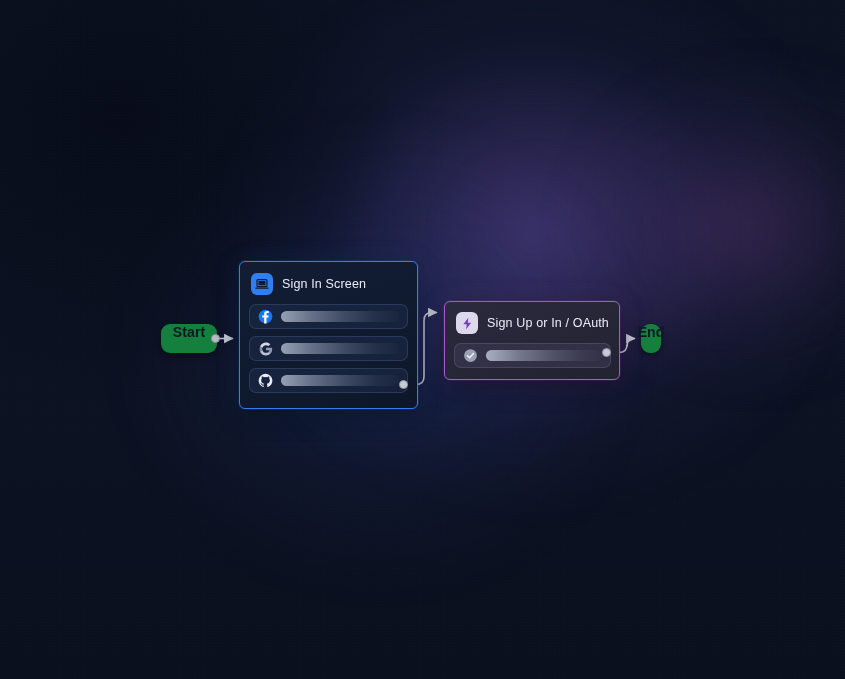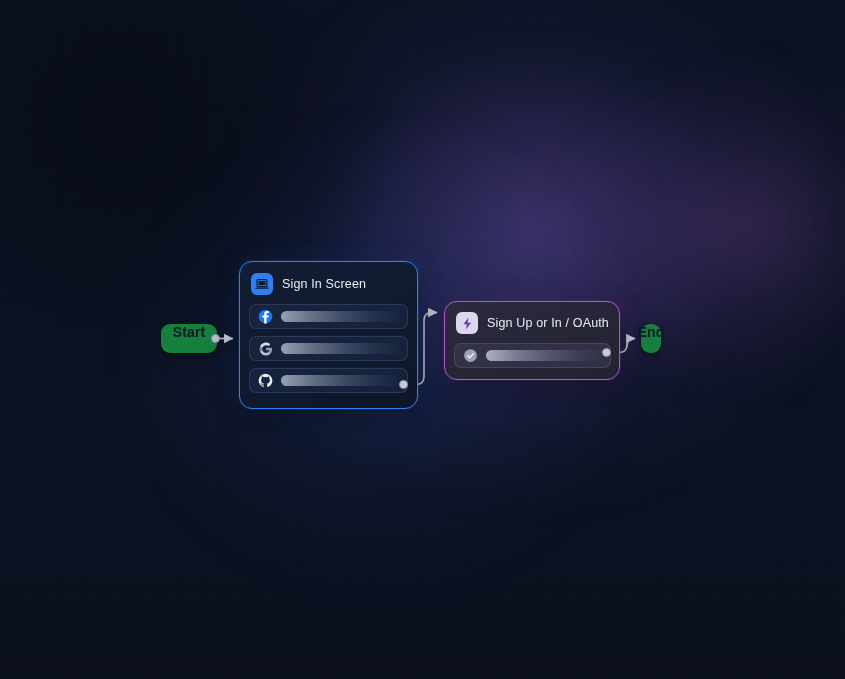--- a/index.html
+++ b/index.html
@@ -115,21 +115,21 @@
     font-size: 14px;
     font-weight: bold;
     letter-spacing: 0.1px;
   }
   #node-start { left: 161px; top: 324px; width: 56px; height: 29px; }
   #node-end   { left: 641px; top: 324px; width: 20px; height: 29px; }
 
   
   .node {
     position: absolute;
-    border-radius: 13px;
+    border-radius: 6px;
     box-sizing: border-box;
   }
   #node-signin {
     left: 239px;
     top: 261px;
     width: 179px;
     height: 148px;
     background: linear-gradient(160deg, #121c33 0%, #101a2f 55%, #0e1729 100%);
     border: 1.4px solid #2f7ff0;
     box-shadow: 0 0 0 1px rgba(47,127,240,0.12),

